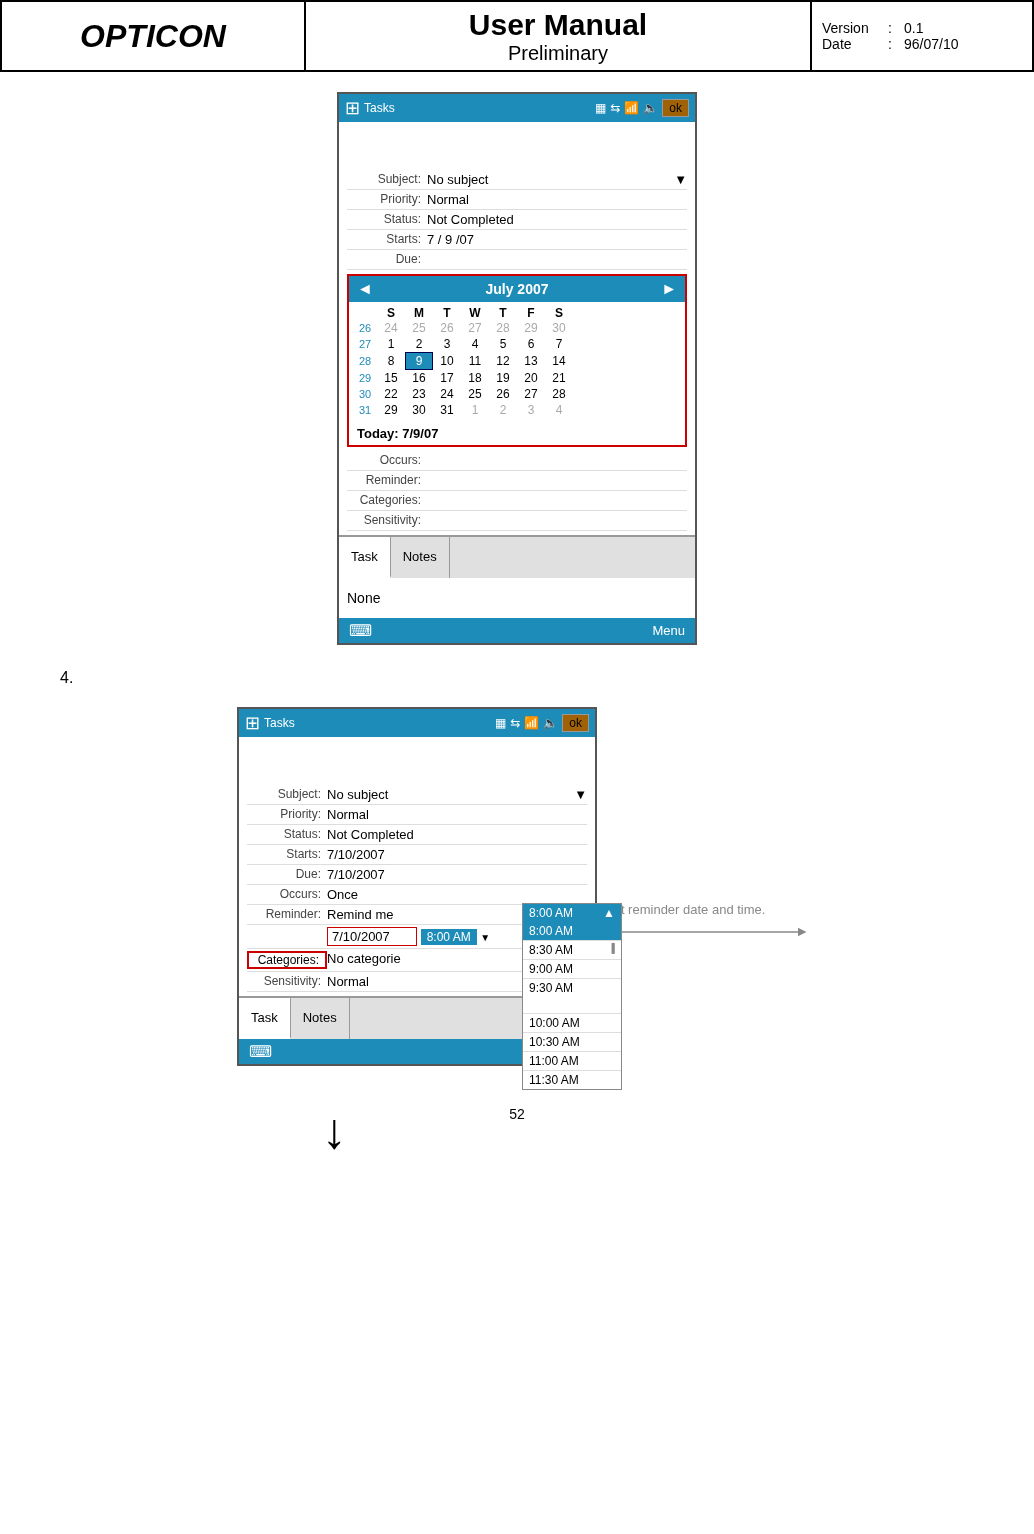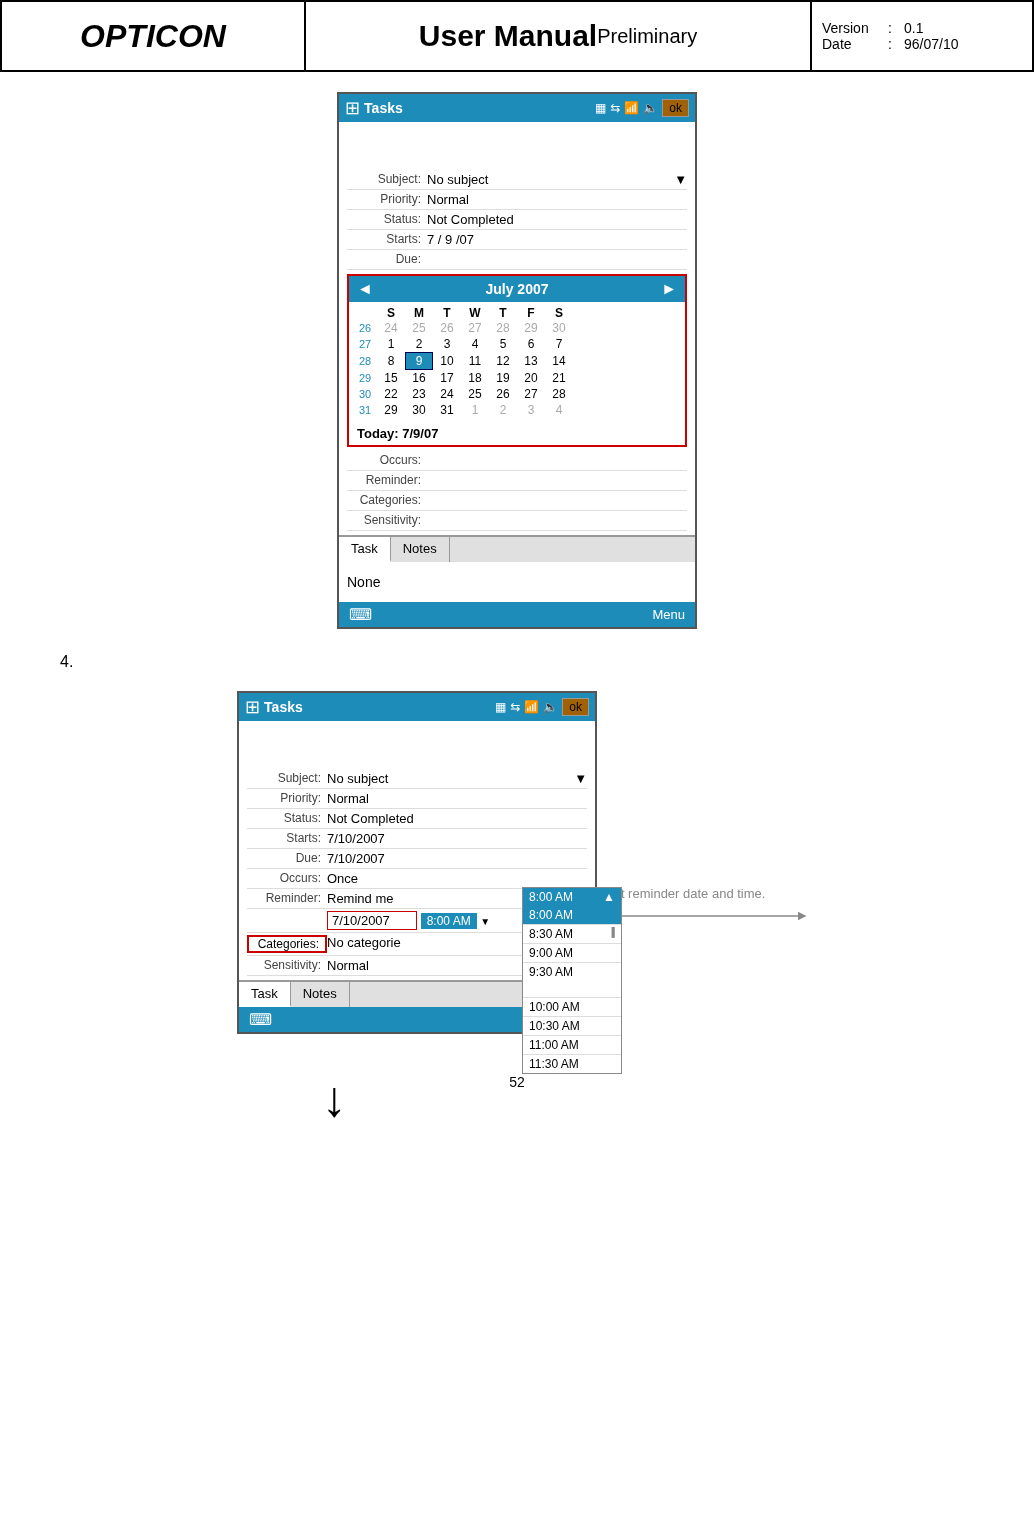--- a/index.html
+++ b/index.html
@@ -23,21 +23,21 @@
       align-items: center;
       justify-content: center;
       border-right: 2px solid #000;
       font-size: 32px;
       font-weight: bold;
       font-style: italic;
     }
     .header-title {
       flex: 1;
       display: flex;
-      flex-direction: row;
+      flex-direction: column;
       align-items: center;
       justify-content: center;
       border-right: 2px solid #000;
     }
     .header-title-main {
       font-size: 30px;
       font-weight: bold;
     }
     .header-title-sub {
       font-size: 20px;
@@ -82,22 +82,22 @@
       padding: 2px 6px;
       color: white;
       height: 28px;
     }
     .taskbar-left {
       display: flex;
       align-items: center;
       gap: 4px;
     }
     .taskbar-title {
-      font-weight: bold;
-      font-size: 14px;
+      font-weight: normal;
+      font-size: 12px;
     }
     .taskbar-right {
       display: flex;
       align-items: center;
       gap: 4px;
       font-size: 12px;
     }
     .ok-btn {
       background: #a16207;
       color: #000;
@@ -191,21 +191,21 @@
       font-weight: bold;
     }
 
     
     .bottom-tabs {
       display: flex;
       border-top: 1px solid #999;
       background: #e0e0e0;
     }
     .tab-item {
-      padding: 4px 12px;
+      padding: 12px 12px;
       font-size: 13px;
       border-right: 1px solid #999;
       cursor: pointer;
     }
     .tab-item.active {
       background: #fff;
       border-bottom: 2px solid #fff;
     }
     .none-value {
       padding: 12px 8px;

